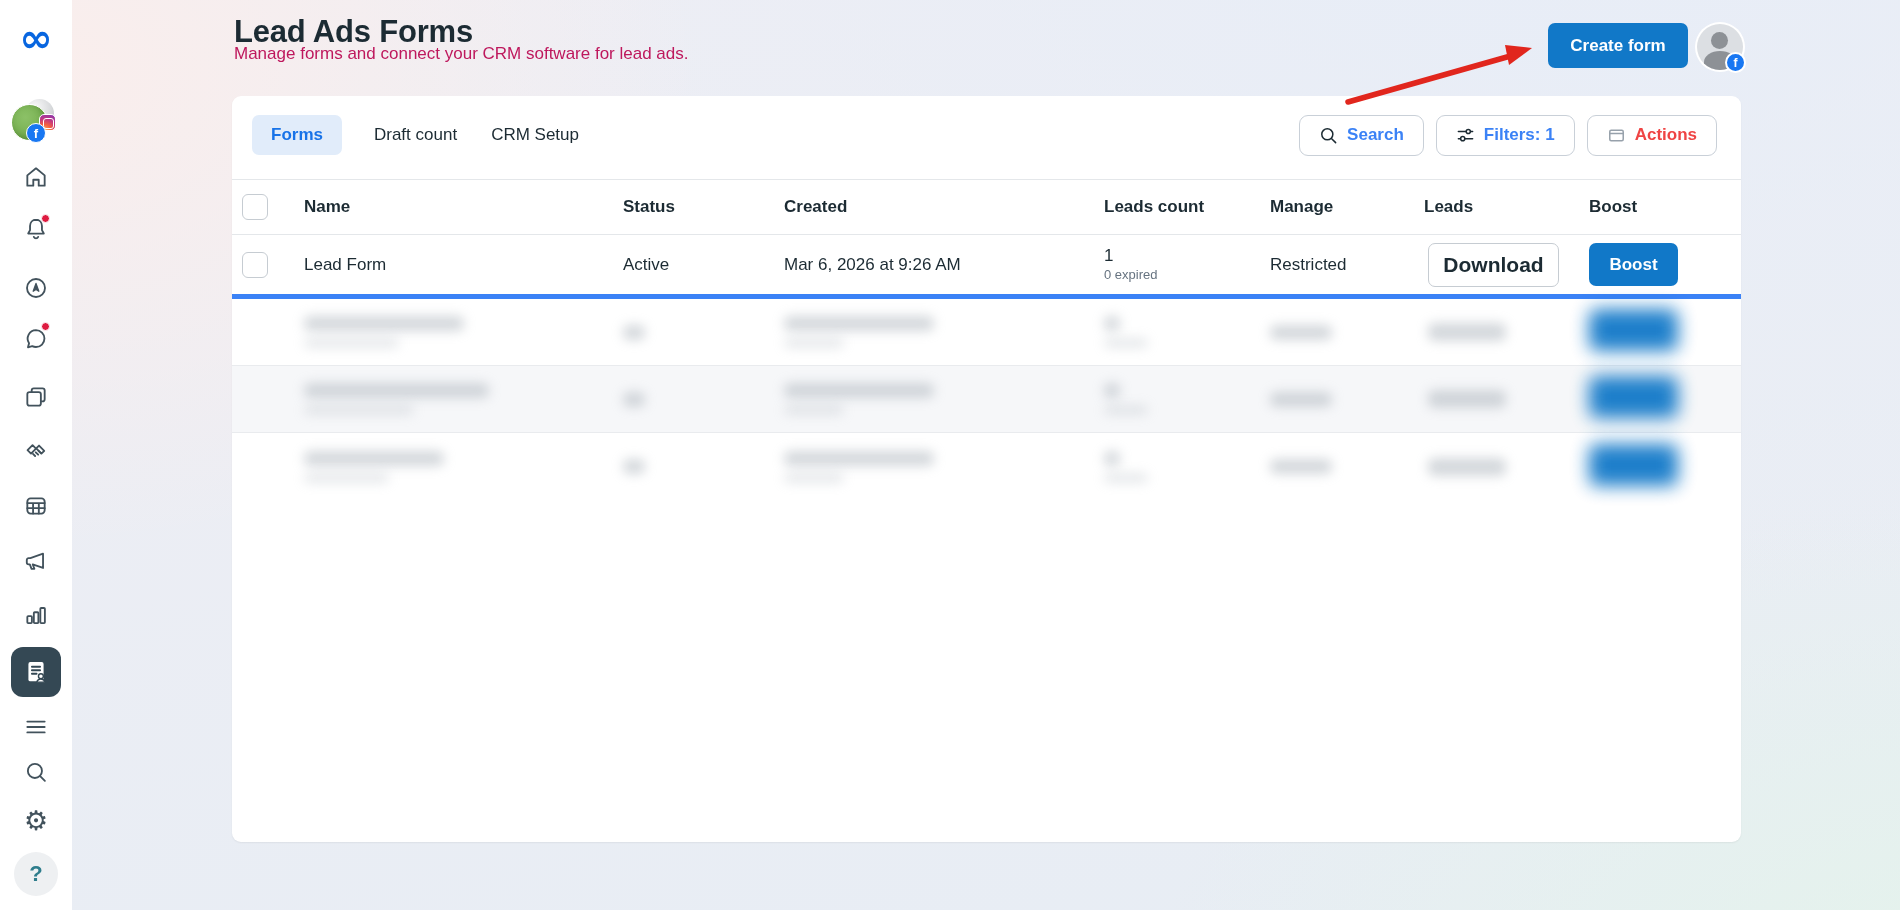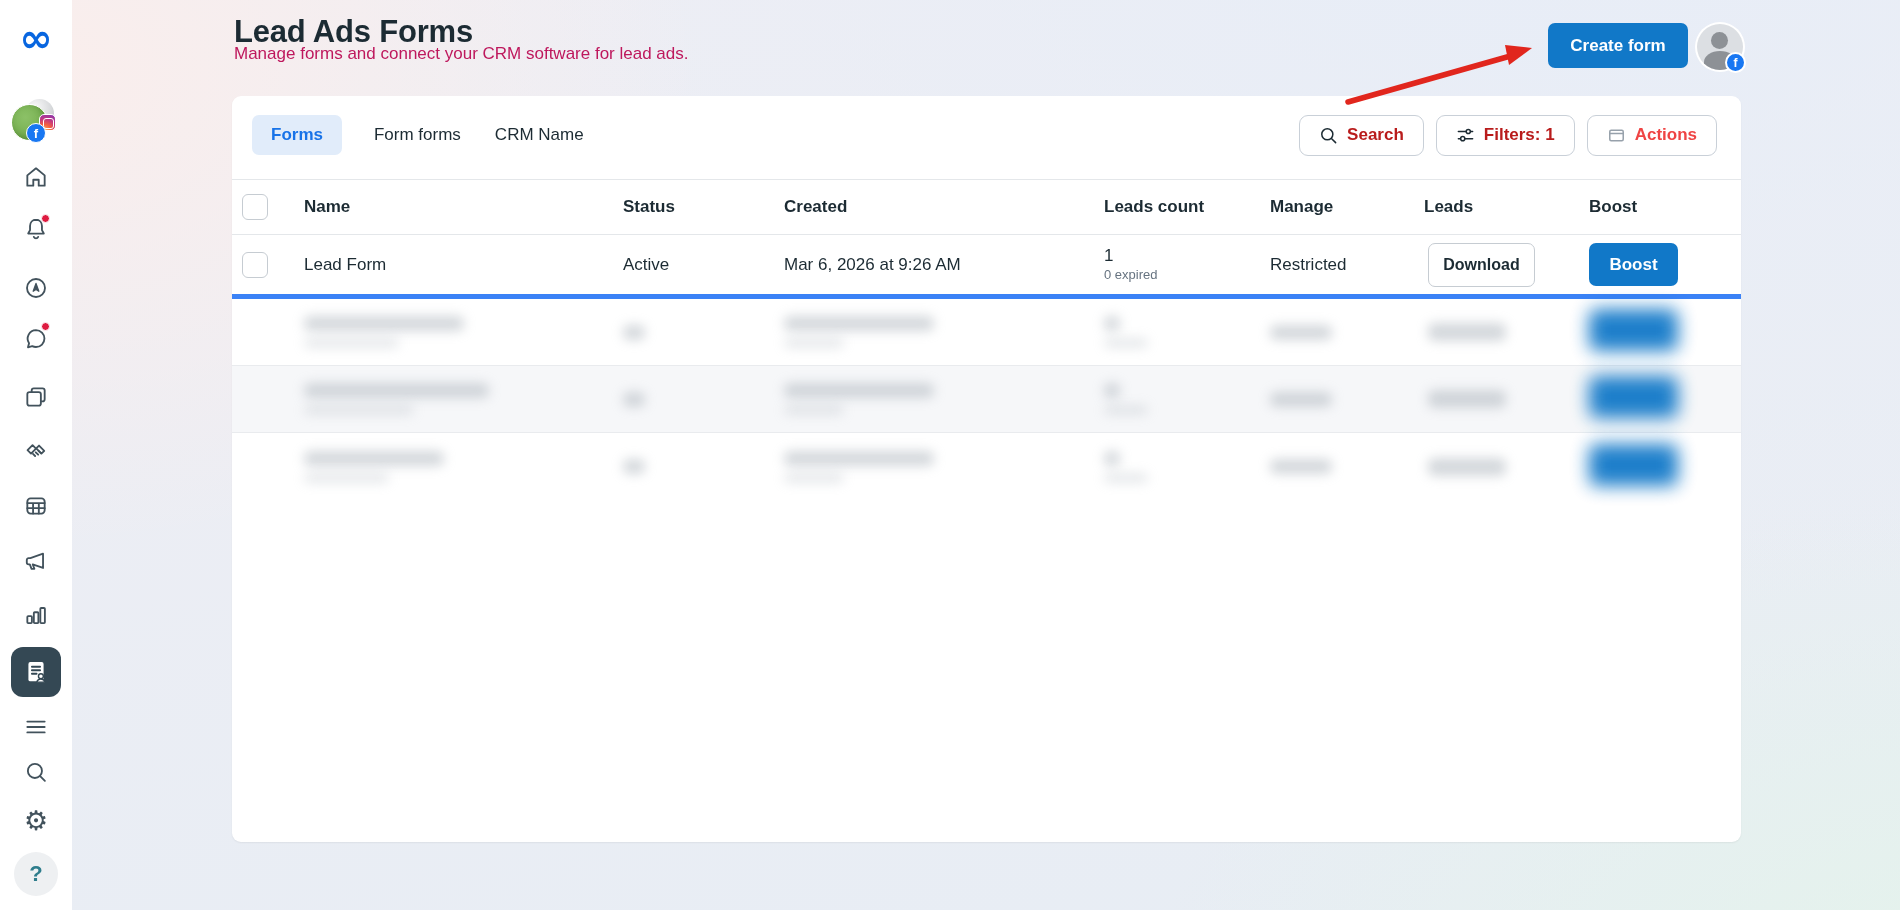--- a/index.html
+++ b/index.html
@@ -58,39 +58,39 @@
   
   .card { position:absolute; left:232px; top:96px; width:1509px; height:746px; background:#fff; border-radius:9px;
           box-shadow:0 1px 2px rgba(0,0,0,.06); z-index:4; }
 
   .toolbar { position:absolute; left:20px; right:24px; top:17px; height:44px; display:flex; justify-content:space-between; align-items:center; }
   .tabs { display:flex; align-items:flex-start; gap:30px; }
   .tab { font-size:17px; cursor:pointer; padding:10px 2px; color:#1c2b33; }
   .tab.active { background:#e1ecfa; color:#1873e8; font-weight:bold; padding:10px 19px; border-radius:7px; }
   .tool-btns { display:flex; gap:12px; }
   .tool-btn { height:41px; display:flex; align-items:center; gap:9px; padding:0 19px; background:#fff;
-              border:1px solid #c9d0d8; border-radius:9px; font-size:17px; font-weight:bold; color:#b91c1c;
+              border:1px solid #c9d0d8; border-radius:9px; font-size:17px; font-weight:bold; color:#3b82f6;
               font-family:inherit; cursor:pointer; }
   .tool-btn svg { width:19px; height:19px; stroke:#1c2b33; stroke-width:1.9; fill:none; stroke-linecap:round; }
   .tool-btn.disabled { color:#ef4444; cursor:default; }
   .tool-btn.disabled svg { stroke:#97a1ab; }
 
   
   .table { position:absolute; left:0; right:0; top:83px; }
   .trow { display:grid; grid-template-columns:72px 319px 161px 320px 166px 154px 165px 1fr; align-items:center; }
   .thead { height:56px; border-top:1px solid #e4e7ea; border-bottom:1px solid #e4e7ea; font-weight:bold; font-size:17px; }
   .tr-data { height:64px; border-bottom:5px solid #3b82f6; font-size:17px; }
   .tr-blur { height:67px; border-bottom:1px solid #e9ebee; }
   .tr-blur:last-child { border-bottom:none; }
   .tr-gray { background:#f6f7f9; }
   .cb { width:26px; height:26px; margin-left:10px; border:1.5px solid #c6ccd2; border-radius:6px; background:#fff; cursor:pointer; }
   .cell-2line { line-height:1.15; align-self:center; }
   .sub { font-size:13px; color:#667380; margin-top:3px; }
-  .dl-btn { width:107px; height:44px; margin-left:4px; background:#fff; border:1px solid #c6ccd2; border-radius:7px;
-            font-size:16px; font-weight:bold; color:#1c2b33; font-family:inherit; cursor:pointer; }
+  .dl-btn { width:131px; height:44px; margin-left:4px; background:#fff; border:1px solid #c6ccd2; border-radius:7px;
+            font-size:21px; font-weight:bold; color:#1c2b33; font-family:inherit; cursor:pointer; }
   .boost-btn { width:89px; height:43px; background:#1178c8; border:none; border-radius:7px;
                font-size:17px; font-weight:bold; color:#fff; font-family:inherit; cursor:pointer; }
 
   
   .blob { background:#a9b1b9; opacity:.5; border-radius:6px; filter:blur(6px); height:15px; }
   .blob2 { background:#b7bec5; opacity:.35; border-radius:5px; filter:blur(6px); height:10px; margin-top:7px; }
   .blob-boost { width:89px; height:42px; background:#1178c8; border-radius:8px; filter:blur(9px); opacity:.95; border:none; cursor:pointer; }
 </style>
 </head>
 <body>
@@ -212,22 +212,22 @@
       <div class="ta-body"></div>
     </div>
   <div class="ta-fb">f</div>
 </div>
 
 <main class="card">
 
   <div class="toolbar">
     <div class="tabs">
       <div class="tab active">Forms</div>
-      <div class="tab">Form forms</div>
-      <div class="tab">CRM Name</div>
+      <div class="tab">Draft count</div>
+      <div class="tab">CRM Setup</div>
     </div>
     <div class="tool-btns">
       <button class="tool-btn">
         <svg viewBox="0 0 24 24">
             <circle cx="10.5" cy="10.5" r="7"></circle>
             <path d="m16 16 5 5"></path>
           </svg>
         <span>Search</span>
       </button>
       <button class="tool-btn">

